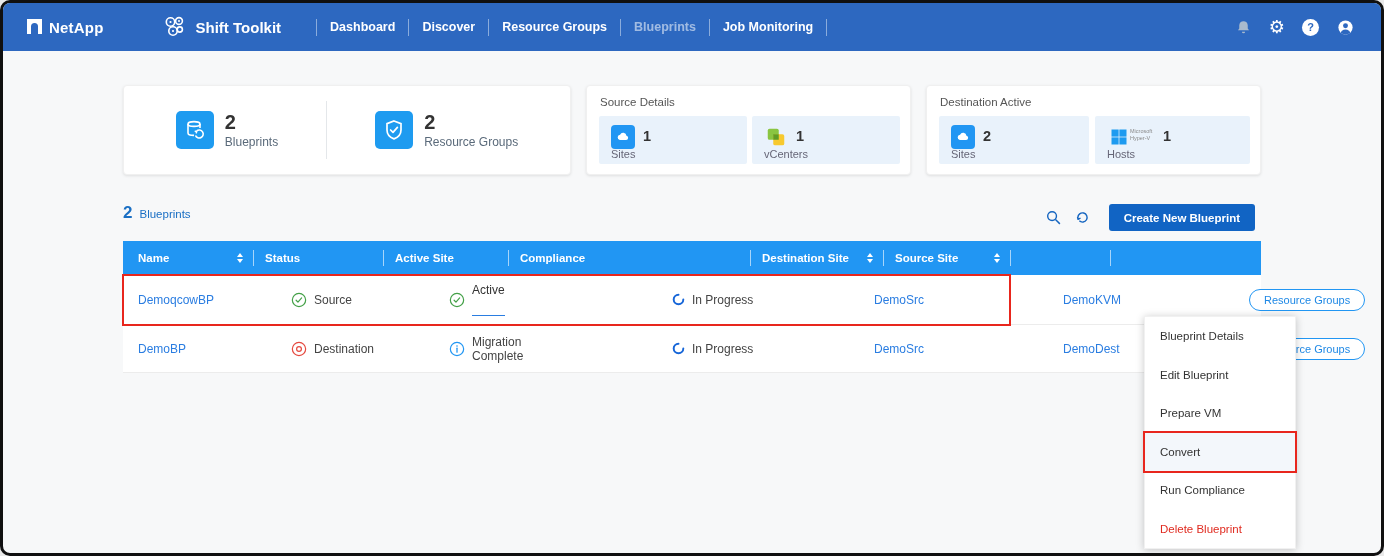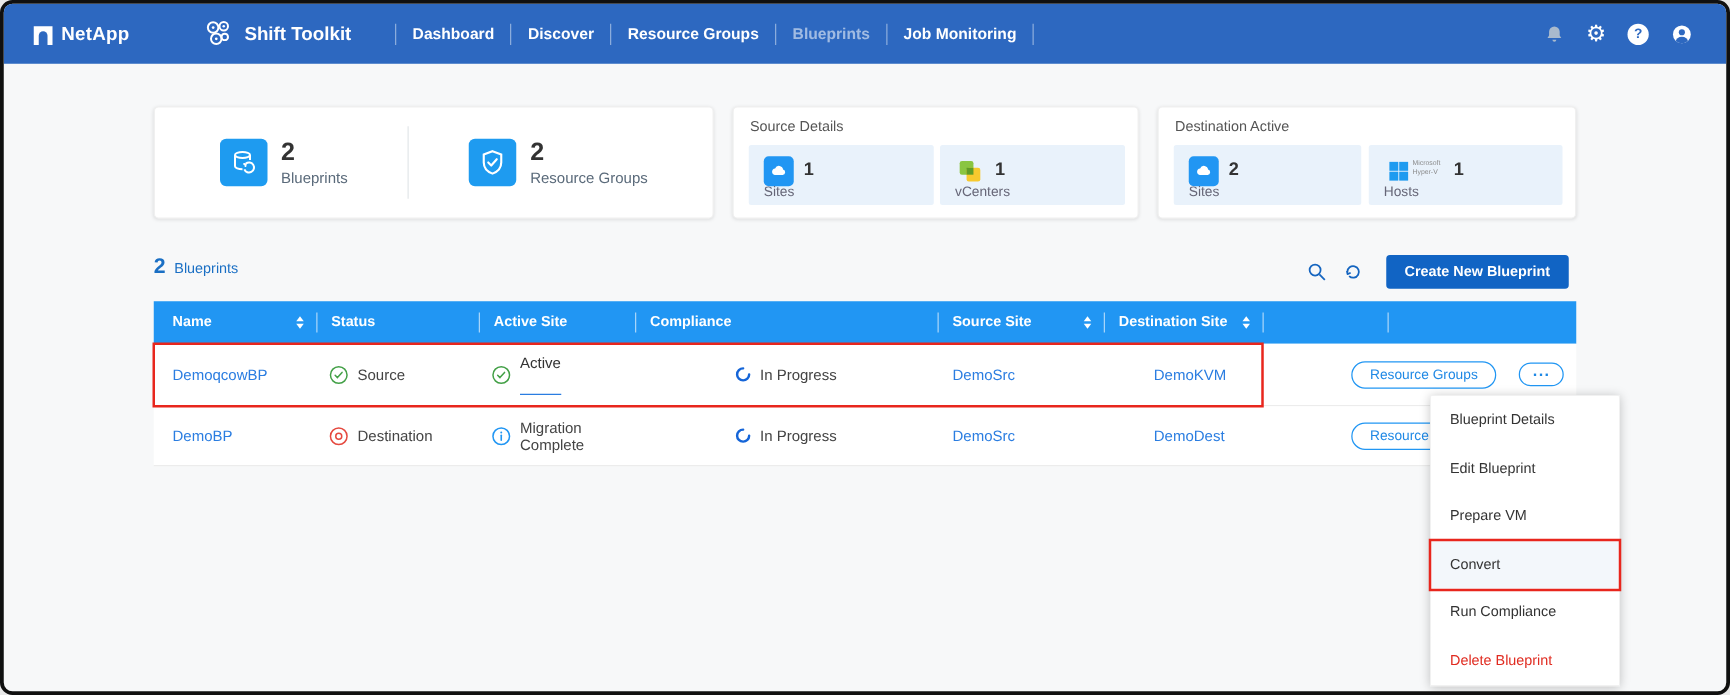--- a/index.html
+++ b/index.html
@@ -4,21 +4,21 @@
 <style>
   * { box-sizing: border-box; margin: 0; padding: 0; }
   html,body { background:#e9e9e9; }
   body { font-family: "Liberation Sans", sans-serif; }
   .frame { position:relative; width:1384px; height:556px; border:3px solid #101010;
            border-radius:10px; overflow:hidden; background:#f7f8f9; }
 
   
   .nav { position:absolute; top:0; left:0; right:0; height:48px; background:#2d68c0;
          display:flex; align-items:center; color:#fff; }
-  .brand { display:flex; align-items:flex-end; margin-left:24px; }
+  .brand { display:flex; align-items:flex-start; margin-left:24px; }
   .netapp-mark { position:relative; width:15px; height:15px; background:#fff; display:inline-block; }
   .netapp-mark .arch { position:absolute; left:4px; top:4px; width:7px; height:11px;
                        background:#2d68c0; border-radius:4px 4px 0 0; }
   .brand-text { font-size:15px; font-weight:bold; margin-left:7px; letter-spacing:.2px; }
   .product { display:flex; align-items:center; margin-left:58px; }
   .product-name { font-size:15px; font-weight:bold; margin-left:8px; }
   .nav-items { display:flex; align-items:center; margin-left:22px; }
   .nav-link { font-size:12.5px; font-weight:600; color:#fff; cursor:pointer; white-space:nowrap; }
   .nav-link.dim { opacity:.55; }
   .nav-sep { width:1px; height:17px; background:rgba(255,255,255,.45); margin:0 13px; }
@@ -64,21 +64,21 @@
   .table { position:absolute; left:120px; top:238px; width:1138px; }
   .thead { background:#2196f3; color:#fff; height:34px; }
   .th { position:relative; display:flex; align-items:center; font-size:11.5px; font-weight:bold; padding-left:12px; }
   .th.first { padding-left:15px; }
   .th:not(.first)::before { content:''; position:absolute; left:0; top:9px; bottom:9px; width:1px;
                             background:rgba(255,255,255,.6); }
   .sort { display:inline-flex; flex-direction:column; gap:2px; margin-left:auto; margin-right:10px; }
   .sort i { display:block; width:0; height:0; border-left:3.5px solid transparent; border-right:3.5px solid transparent; }
   .sort .up { border-bottom:4px solid #fff; }
   .sort .down { border-top:4px solid #fff; }
-  .trow { background:#fff; border-bottom:1px solid #ececec; }
+  .trow { background:#fff; border-bottom:1px solid #ececec;gap:28px; }
   .trow.r1 { height:50px; } .trow.r2 { height:48px; }
   .td { display:flex; align-items:center; font-size:12px; color:#444; padding-left:10px; }
   .td.name { padding-left:15px; } .td.comp { padding-left:80px; } .td.dest { padding-left:40px; }
   .td.src { padding-left:12px; }
   .link { color:#2a7de1; cursor:pointer; }
   .cell-icon { margin-right:7px; display:inline-flex; flex-shrink:0; }
   .active-link { color:#333; border-bottom:1px solid #2a7de1; padding-bottom:18px; cursor:pointer; }
   .td.actions { padding-left:71px; gap:18px; grid-column:7 / 9; }
   .pill { height:22px; padding:0 14px; border:1.2px solid #2196f3; border-radius:12px; background:#fff;
           color:#1e88e5; font-size:11px; display:flex; align-items:center; cursor:pointer;
@@ -272,28 +272,28 @@
       <div class="th">
           <span>Status</span>
         </div>
       <div class="th">
           <span>Active Site</span>
         </div>
       <div class="th">
           <span>Compliance</span>
         </div>
       <div class="th">
-        <span>Source Site</span>
+        <span>Destination Site</span>
         <span class="sort">
             <i class="up"></i>
             <i class="down"></i>
           </span>
       </div>
       <div class="th">
-        <span>Destination Site</span>
+        <span>Source Site</span>
         <span class="sort">
             <i class="up"></i>
             <i class="down"></i>
           </span>
       </div>
       <div class="th"></div>
       <div class="th"></div>
     </div>
 
     <div class="grid trow r1">

